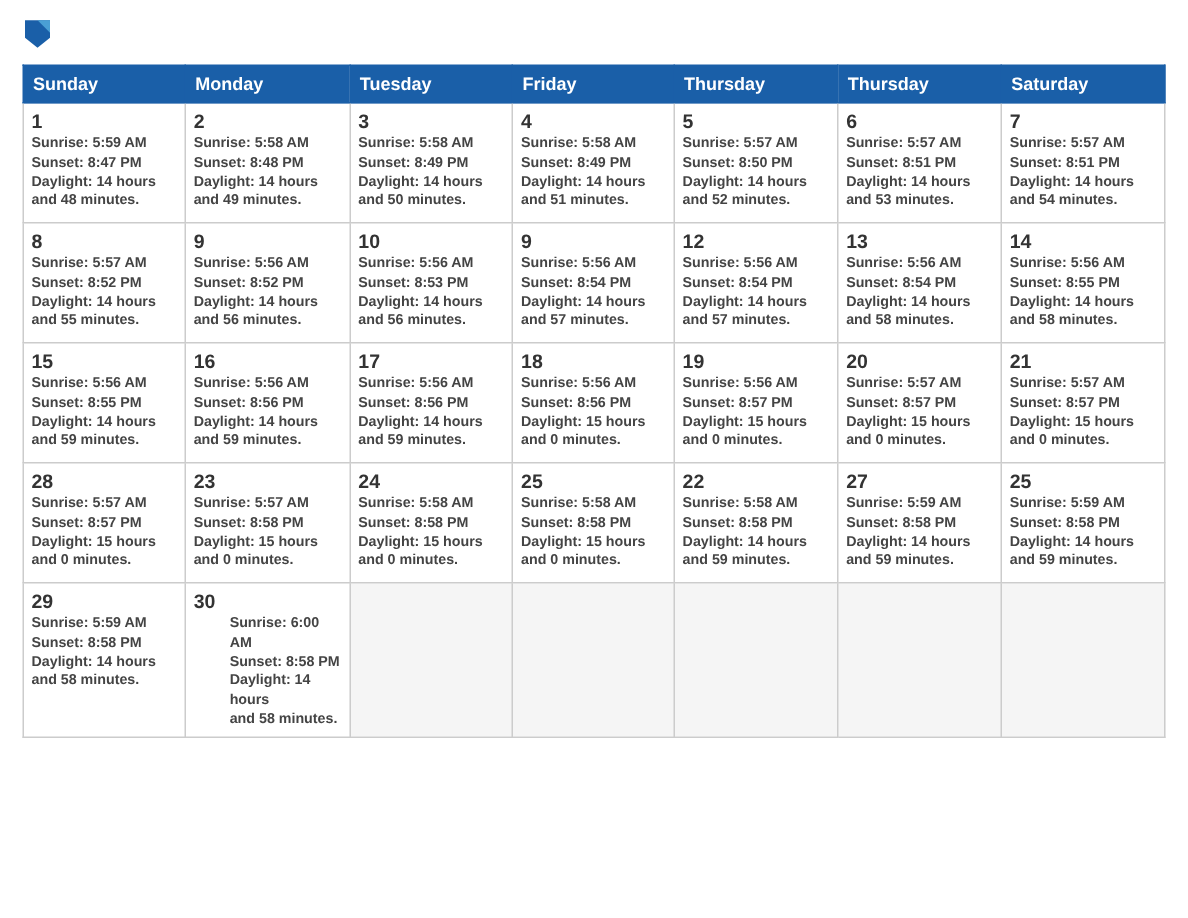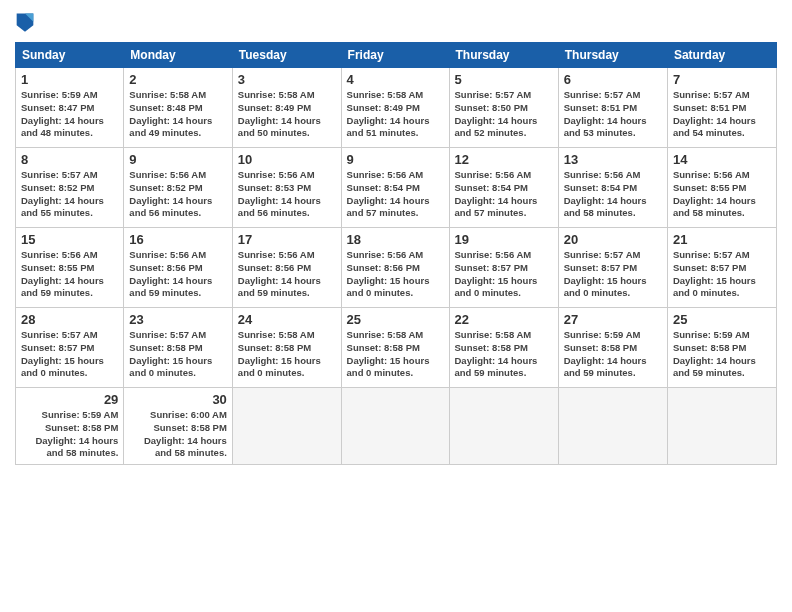--- a/index.html
+++ b/index.html
@@ -61,21 +61,20 @@
     .calendar td {
       border: 1px solid #ccc;
       vertical-align: top;
       padding: 4px 5px;
       width: 113px;
       height: 80px;
       background: #fff;
     }
     .calendar tr:last-child td {
       height: 70px;
-      text-align: right;
     }
     .day-num {
       font-size: 13px;
       font-weight: bold;
       color: #333;
       display: block;
       margin-bottom: 2px;
     }
     .day-info {
       color: #444;
@@ -330,21 +329,21 @@
         <tr>
           <td>
             <span class="day-num">29</span>
             <div class="day-info" style="white-space: pre-line;">Sunrise: 5:59 AM
 Sunset: 8:58 PM
 Daylight: 14 hours
 and 58 minutes.</div>
           </td>
           <td>
             <span class="day-num">30</span>
-            <div class="day-info" style="white-space: pre-line;">Sunrise: 6:00 AM
+            <div class="day-info" style="white-space: pre-line; margin-left: 24px;">Sunrise: 6:00 AM
 Sunset: 8:58 PM
 Daylight: 14 hours
 and 58 minutes.</div>
           </td>
           <td class="empty-cell"></td>
           <td class="empty-cell"></td>
           <td class="empty-cell"></td>
           <td class="empty-cell"></td>
           <td class="empty-cell"></td>
         </tr>

